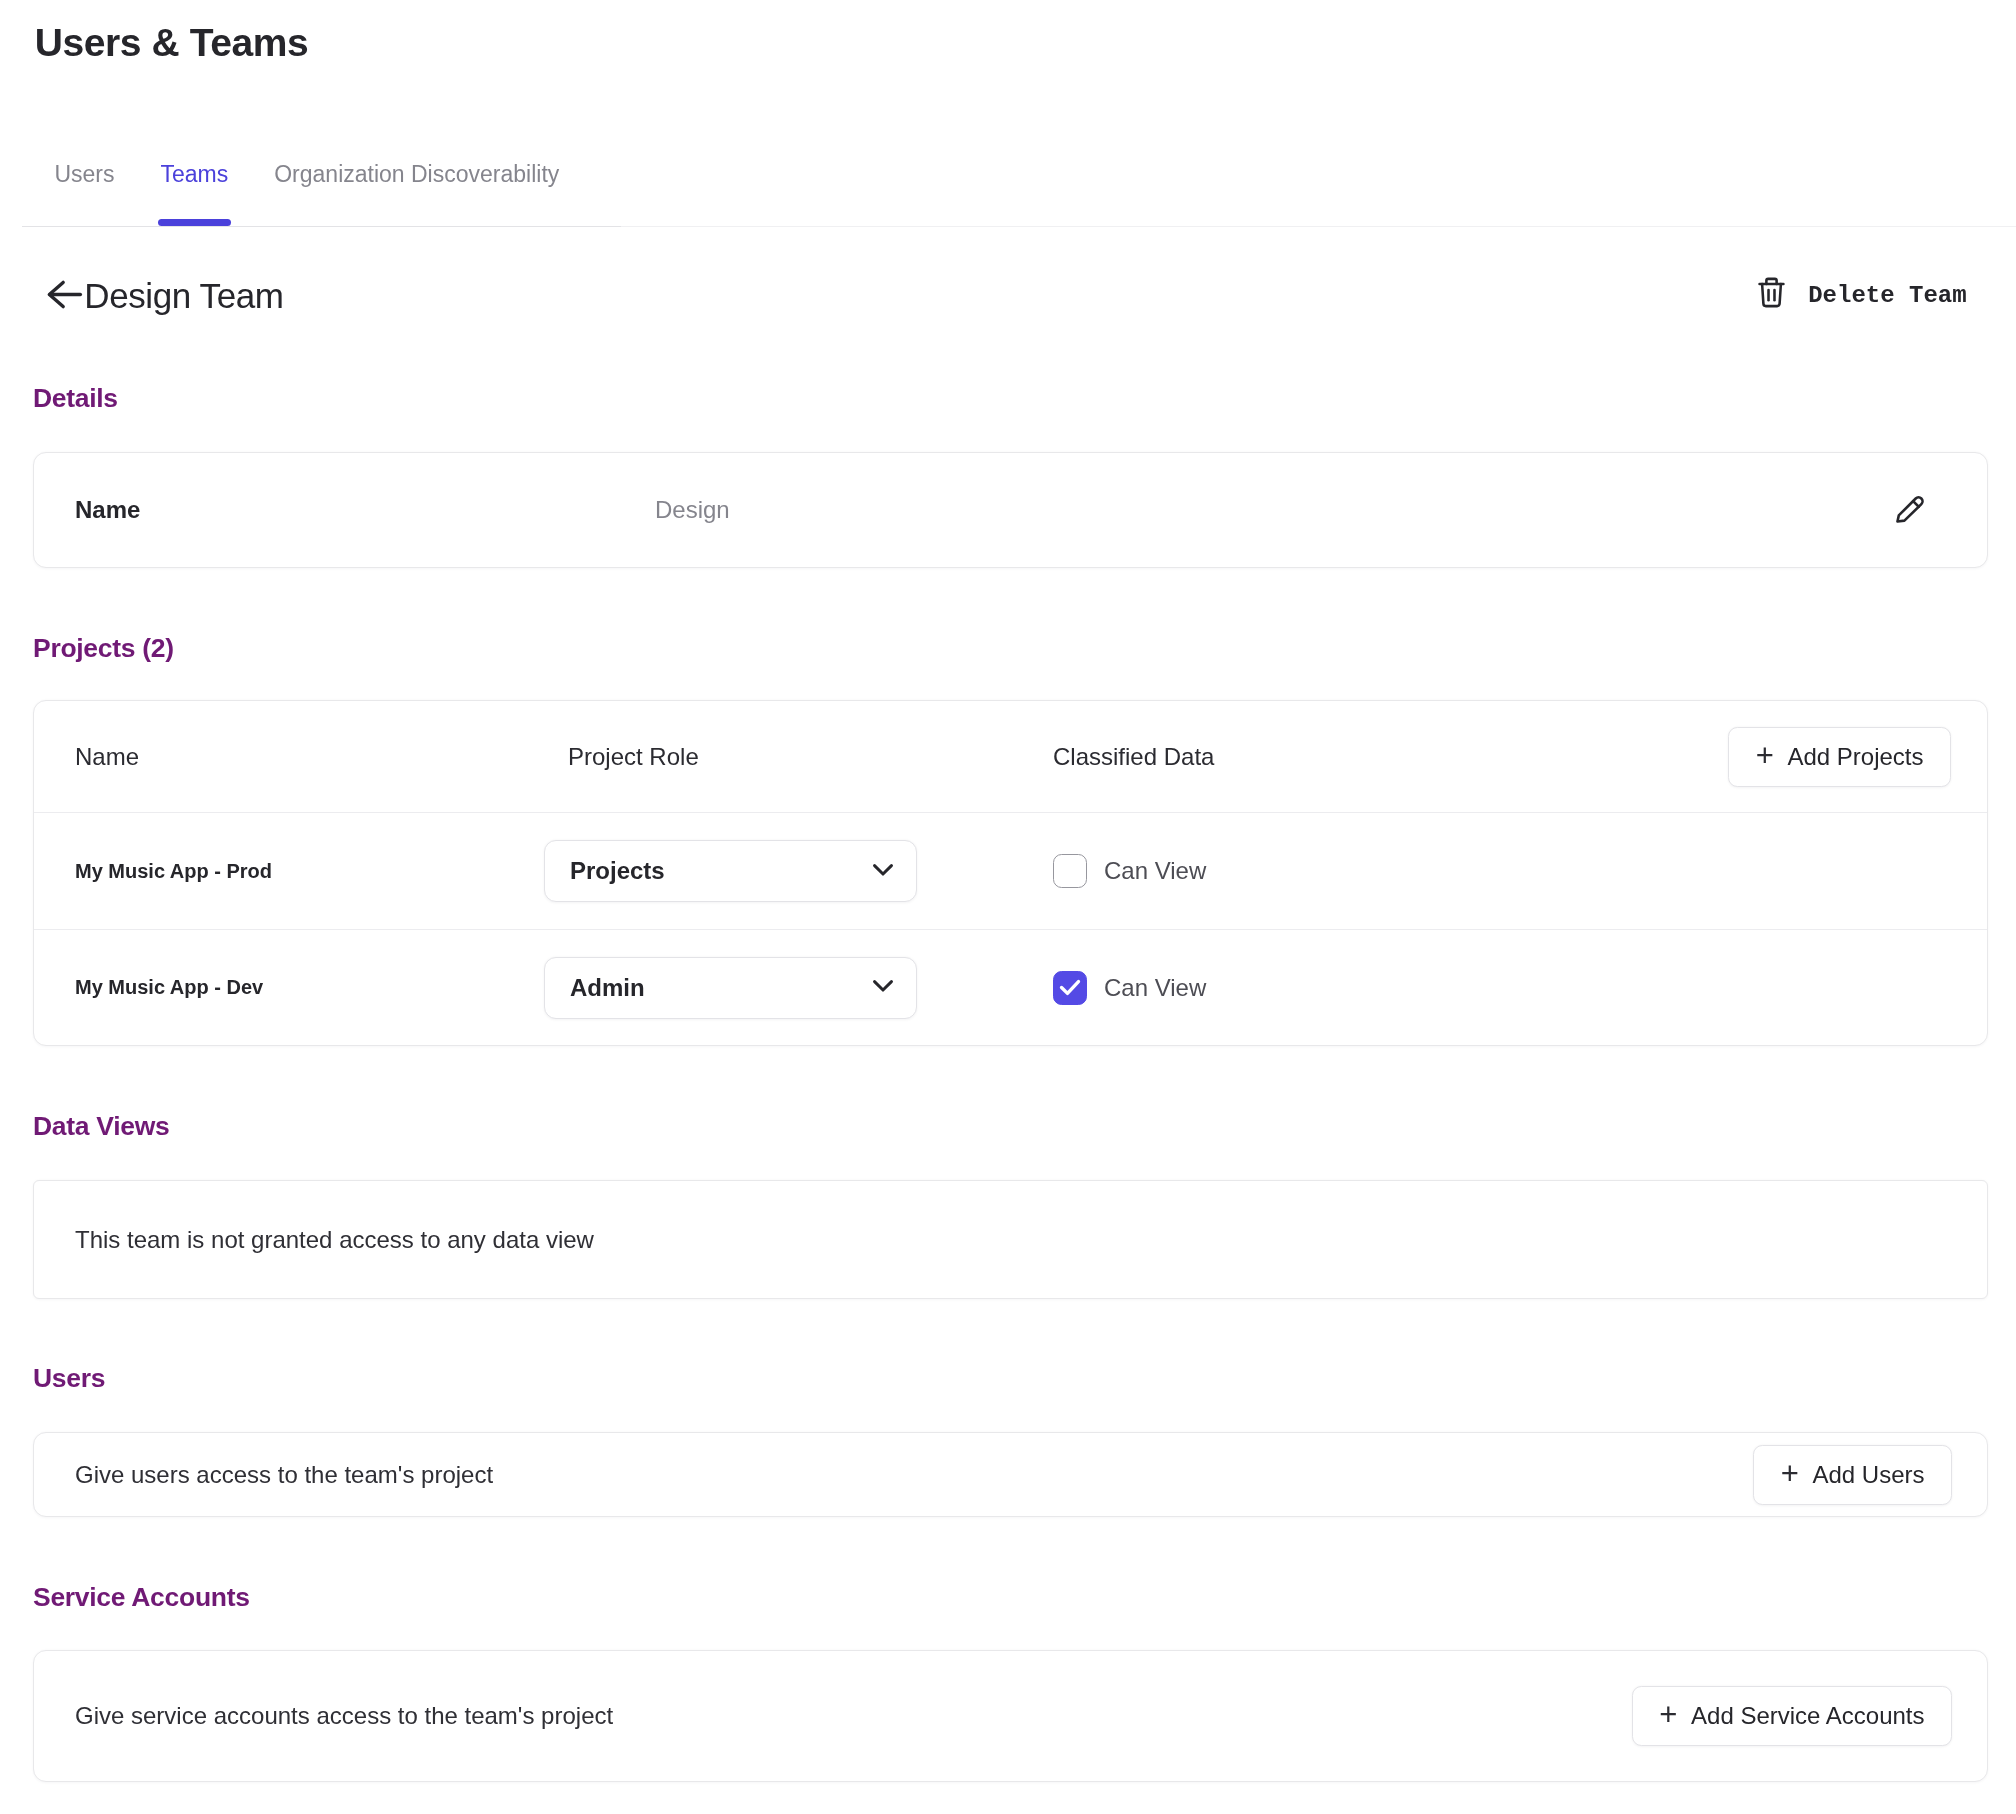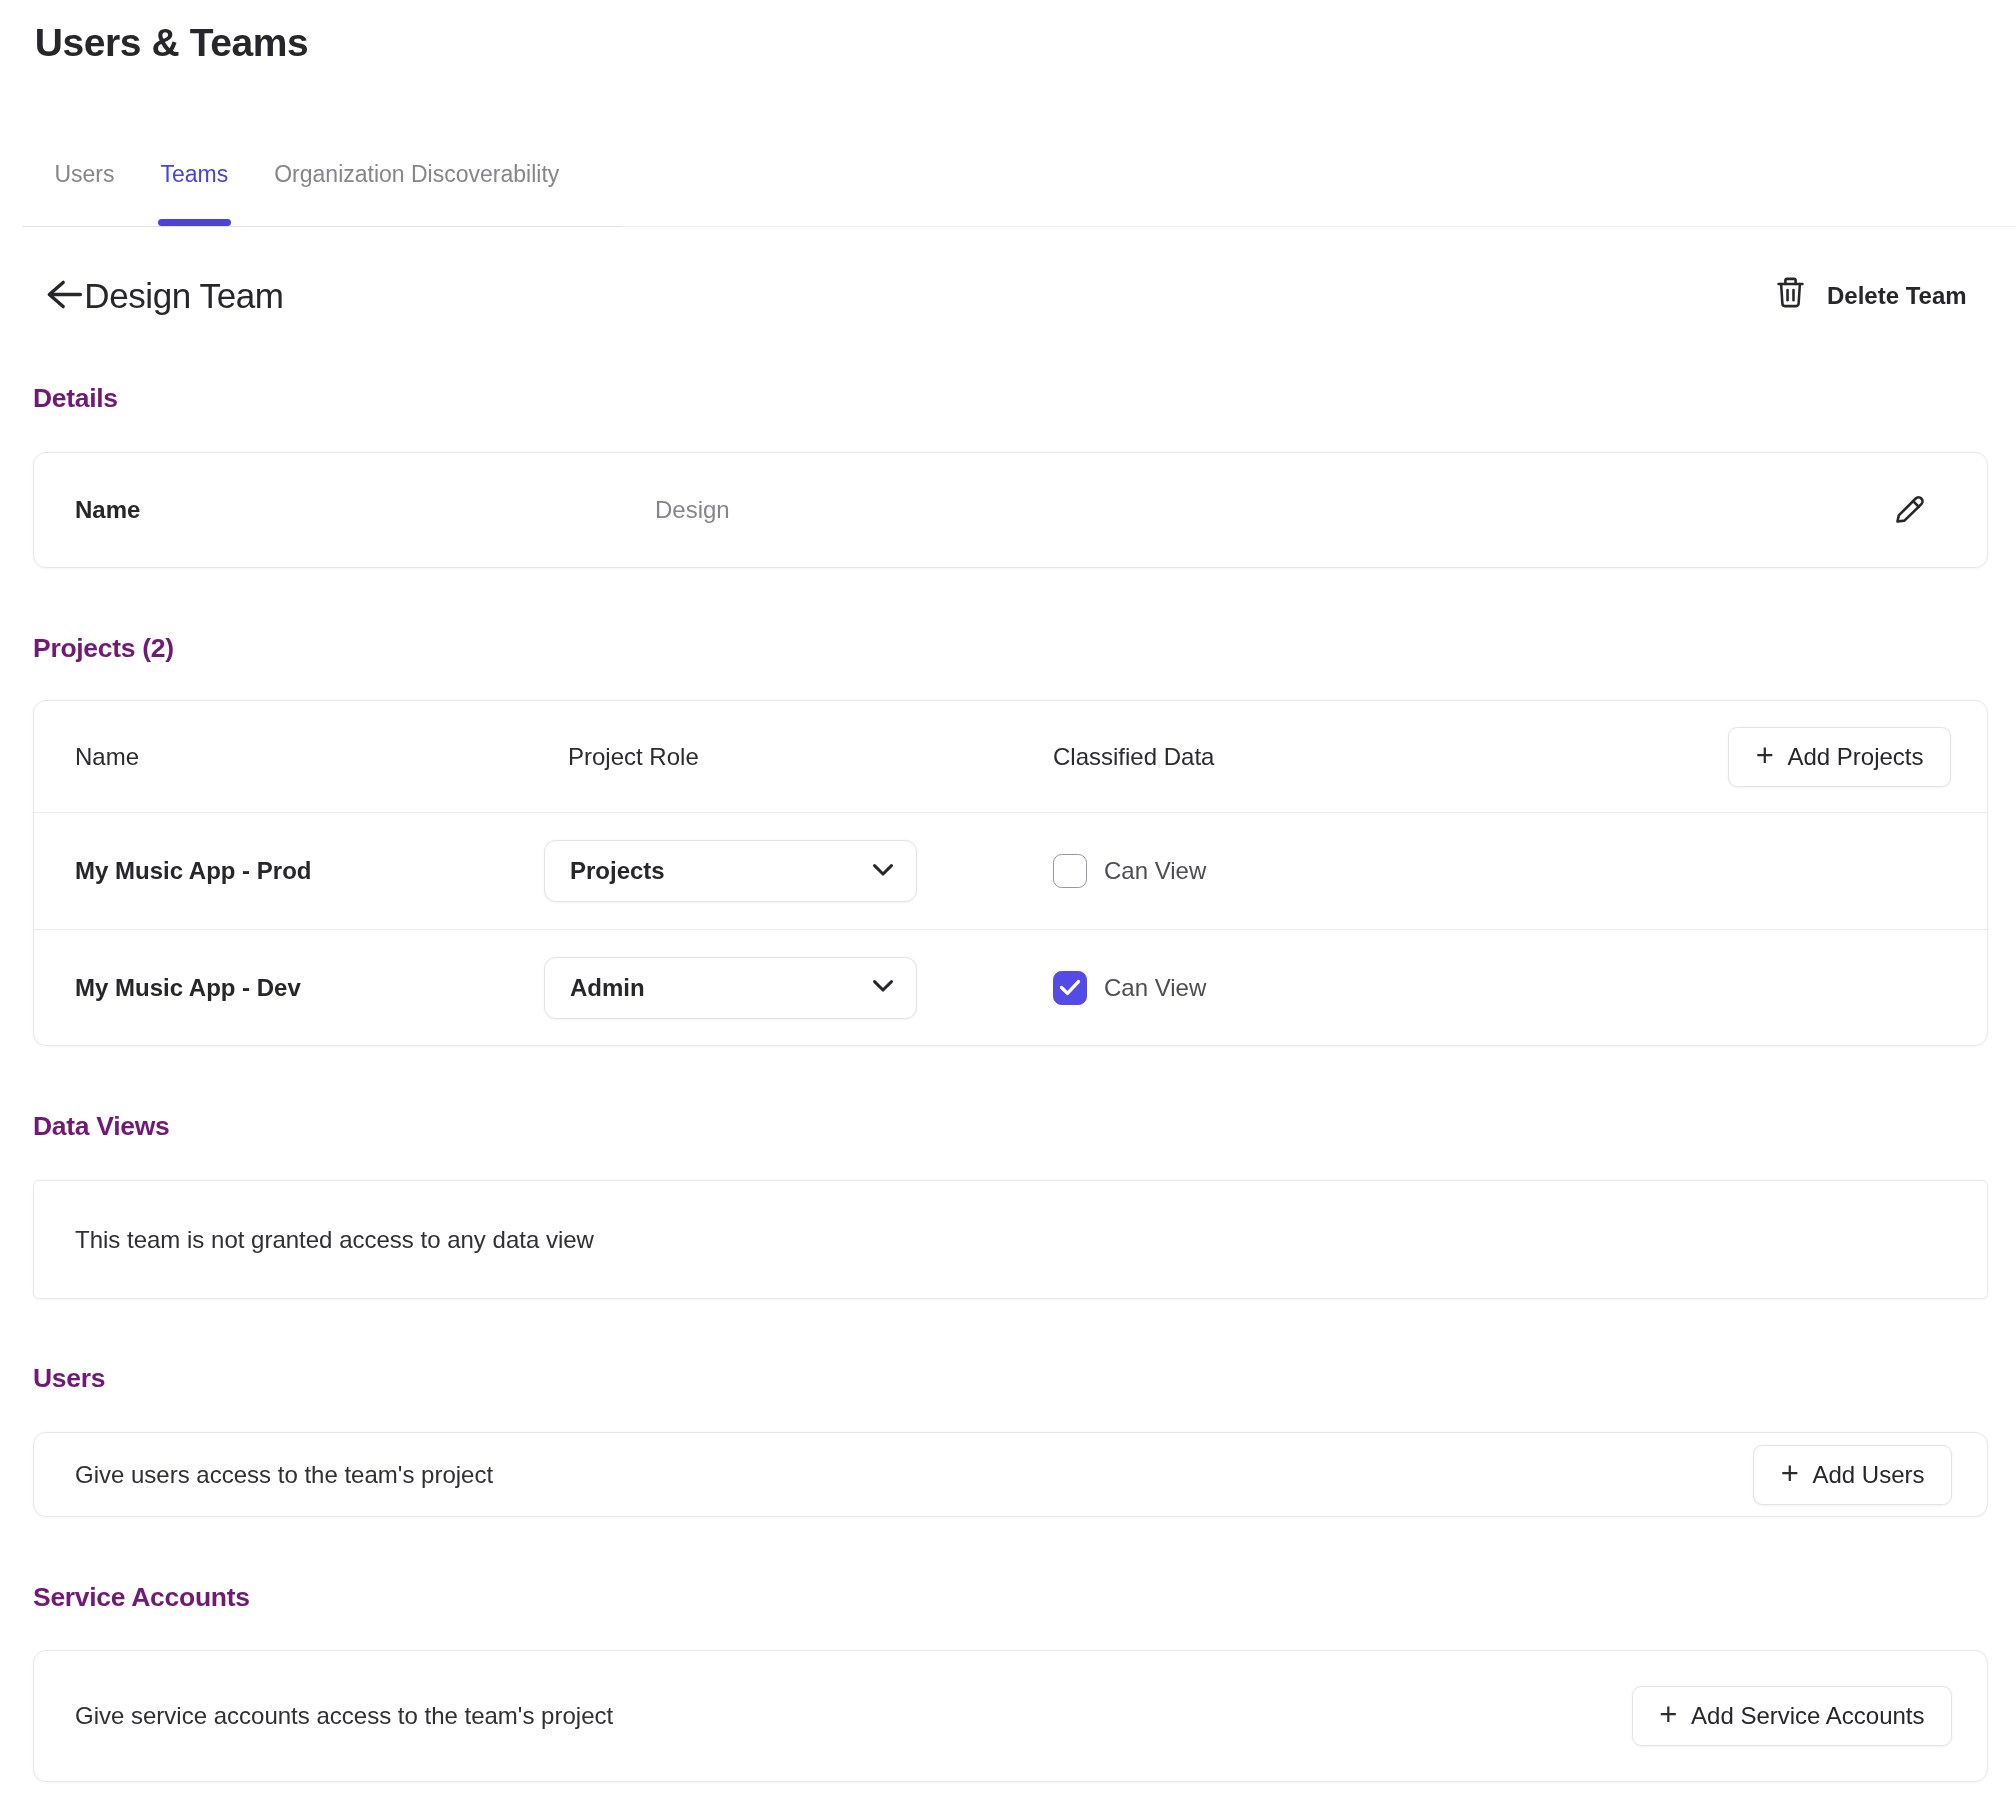--- a/index.html
+++ b/index.html
@@ -69,21 +69,21 @@
   .team-title {
     font-size: 35px;
     font-weight: 400;
     letter-spacing: -0.4px;
   }
   .delete-team {
     margin-left: auto;
     margin-right: 21.4px;
     display: flex; align-items: center; gap: 22px;
     background: none; border: none; cursor: pointer;
-    font-family: Liberation Sans, sans-serif;
+    font-family: Liberation Mono, monospace;
     font-size: 24px; font-weight: 600; color: #26262b;
   }
 
   
   .section-heading {
     font-size: 26.5px;
     font-weight: 700;
     color: #701a75;
     letter-spacing: -0.3px;
   }
@@ -121,21 +121,21 @@
     display: flex; align-items: center;
     height: 116px;
     padding-left: 41px;
   }
   .ptable-row + .ptable-row { border-top: 0.9px solid #ececef; }
   .col-name { width: 469px; }
   .col-role { width: 509px; }
   .col-class { flex: 1; }
   .head-label { font-size: 24px; font-weight: 400; color: #2b2b31; }
   .head-role-label { padding-left: 24px; display: inline-block; }
-  .row-name { font-size: 24px; font-weight: 600; color: #26262b; }
+  .row-name { font-size: 20px; font-weight: 600; color: #26262b; }
 
   .select {
     width: 373px; height: 62px;
     border: 0.9px solid #e3e3e7;
     border-radius: 12px;
     background: #fff;
     box-shadow: 0 0.9px 2.6px rgba(20,20,40,0.05);
     display: flex; align-items: center;
     padding: 0 22px 0 25px;
     cursor: pointer;

